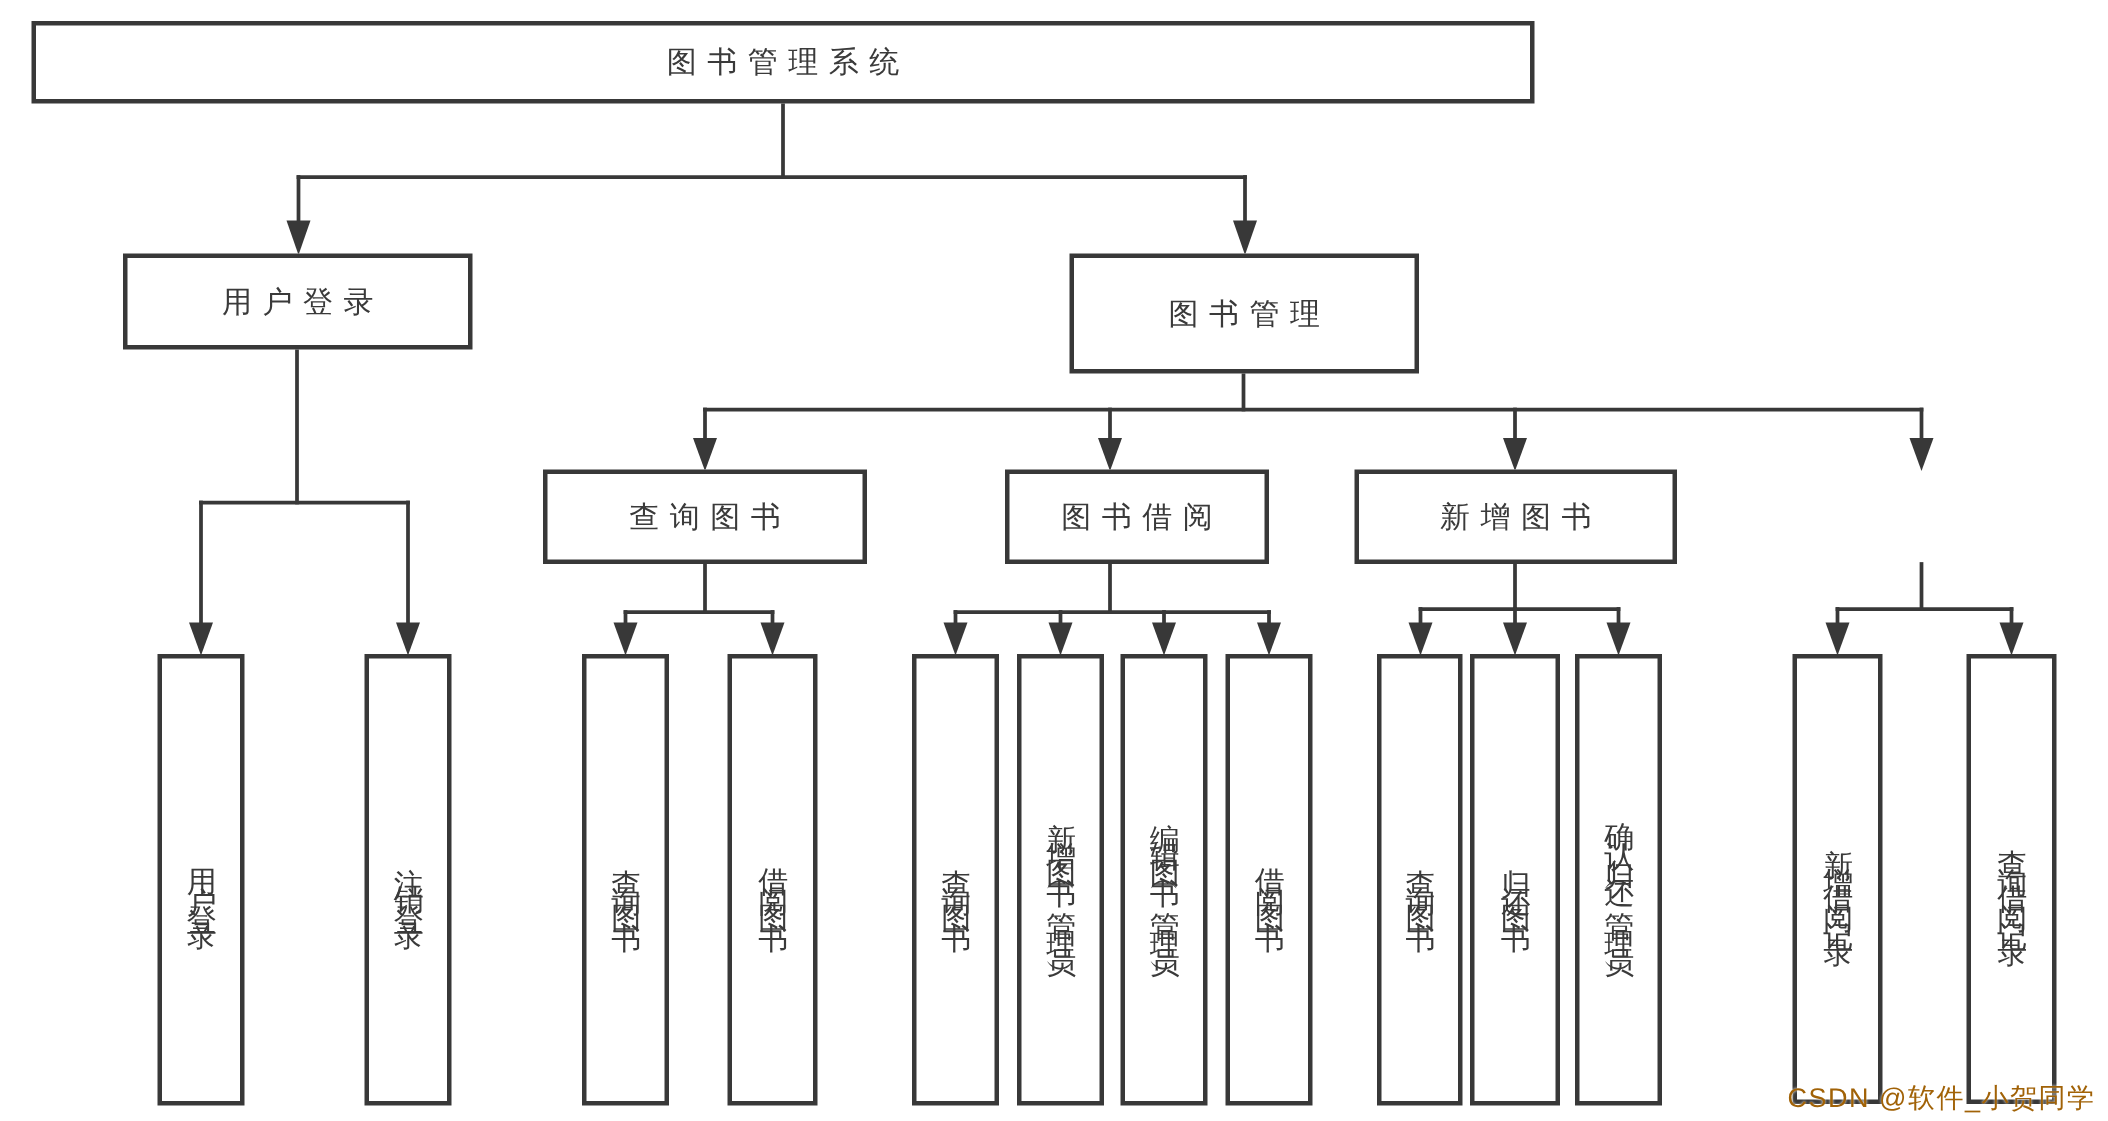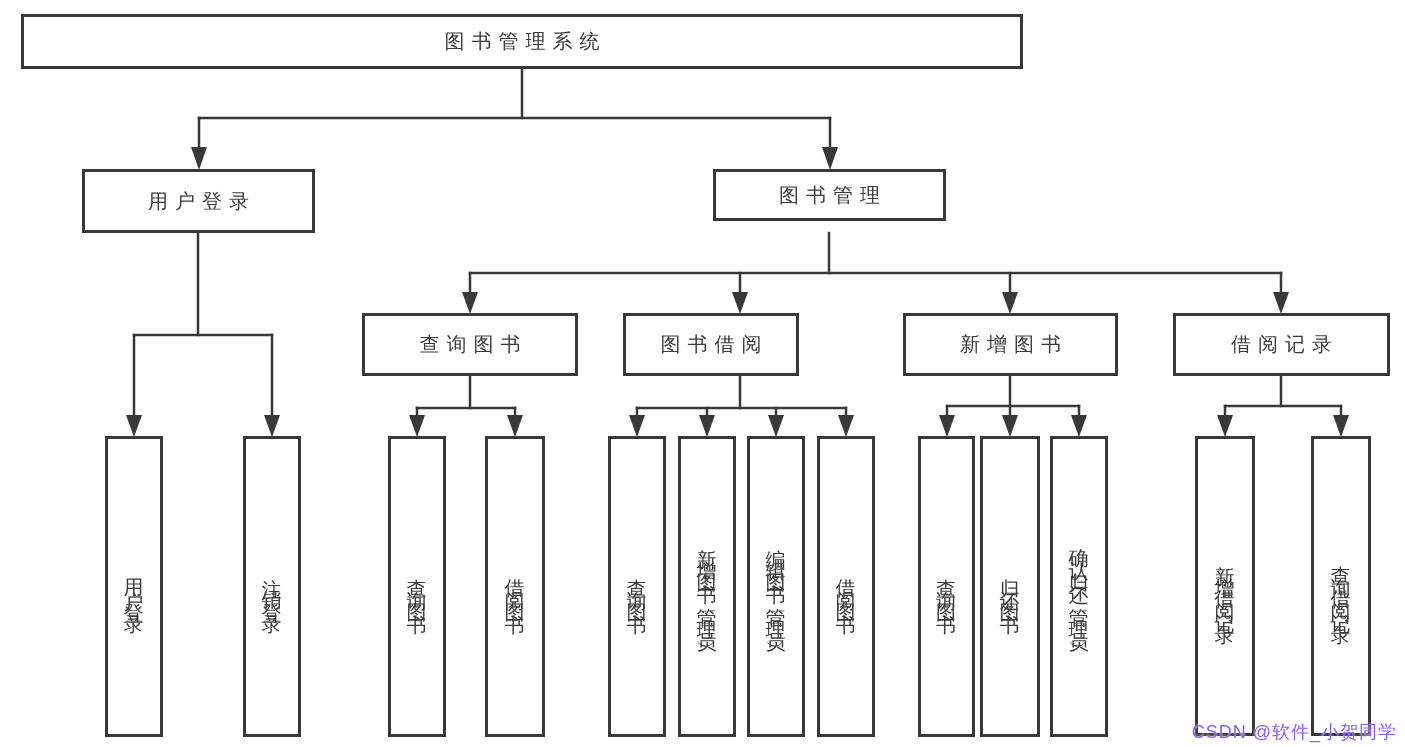--- a/index.html
+++ b/index.html
@@ -51,21 +51,21 @@
     letter-spacing: 12px;
     line-height: 1;
     white-space: nowrap;
   }
   .watermark {
     position: absolute;
     right: 8px;
     bottom: 3px;
     font-size: 18px;
     letter-spacing: 1px;
-    color: #8b5cf6;
+    color: #a16207;
     text-shadow: 0 0 2px #ffffff;
     white-space: nowrap;
   }
 </style>
 </head>
 <body>
 
 <div id="stage">
 
   <svg id="connectors" viewBox="0 0 1405 747" xmlns="http://www.w3.org/2000/svg">
@@ -133,26 +133,25 @@
       <polygon points="1002,415 1018,415 1010,437"></polygon>
       <polygon points="1071,415 1087,415 1079,437"></polygon>
       <polygon points="1217,415 1233,415 1225,437"></polygon>
       <polygon points="1333,415 1349,415 1341,437"></polygon>
     </g>
   </svg>
 
   <div class="node h" style="left:21px; top:14px; width:1002px; height:55px;">图书管理系统</div>
 
   <div class="node h" style="left:82px; top:169px; width:233px; height:64px;">用户登录</div>
-  <div class="node h" style="left:713px; top:169px; width:233px; height:52px;">图书管理</div>
+  <div class="node h" style="left:713px; top:169px; width:233px; height:80px;">图书管理</div>
 
   <div class="node h" style="left:362px; top:313px; width:216px; height:63px;">查询图书</div>
-  <div class="node h" style="left:623px; top:313px; width:176px; height:63px;">图书借阅</div>
+  <div class="node h" style="left:670px; top:313px; width:176px; height:63px;">图书借阅</div>
   <div class="node h" style="left:903px; top:313px; width:215px; height:63px;">新增图书</div>
-  <div class="node h" style="left:1173px; top:313px; width:217px; height:63px;">借阅记录</div>
 
   <div class="node v" style="left:105px; top:436px; width:58px; height:301px;">
     <span>用户登录</span>
   </div>
   <div class="node v" style="left:243px; top:436px; width:58px; height:301px;">
     <span>注销登录</span>
   </div>
 
   <div class="node v" style="left:388px; top:436px; width:58px; height:301px;">
     <span>查询图书</span>

